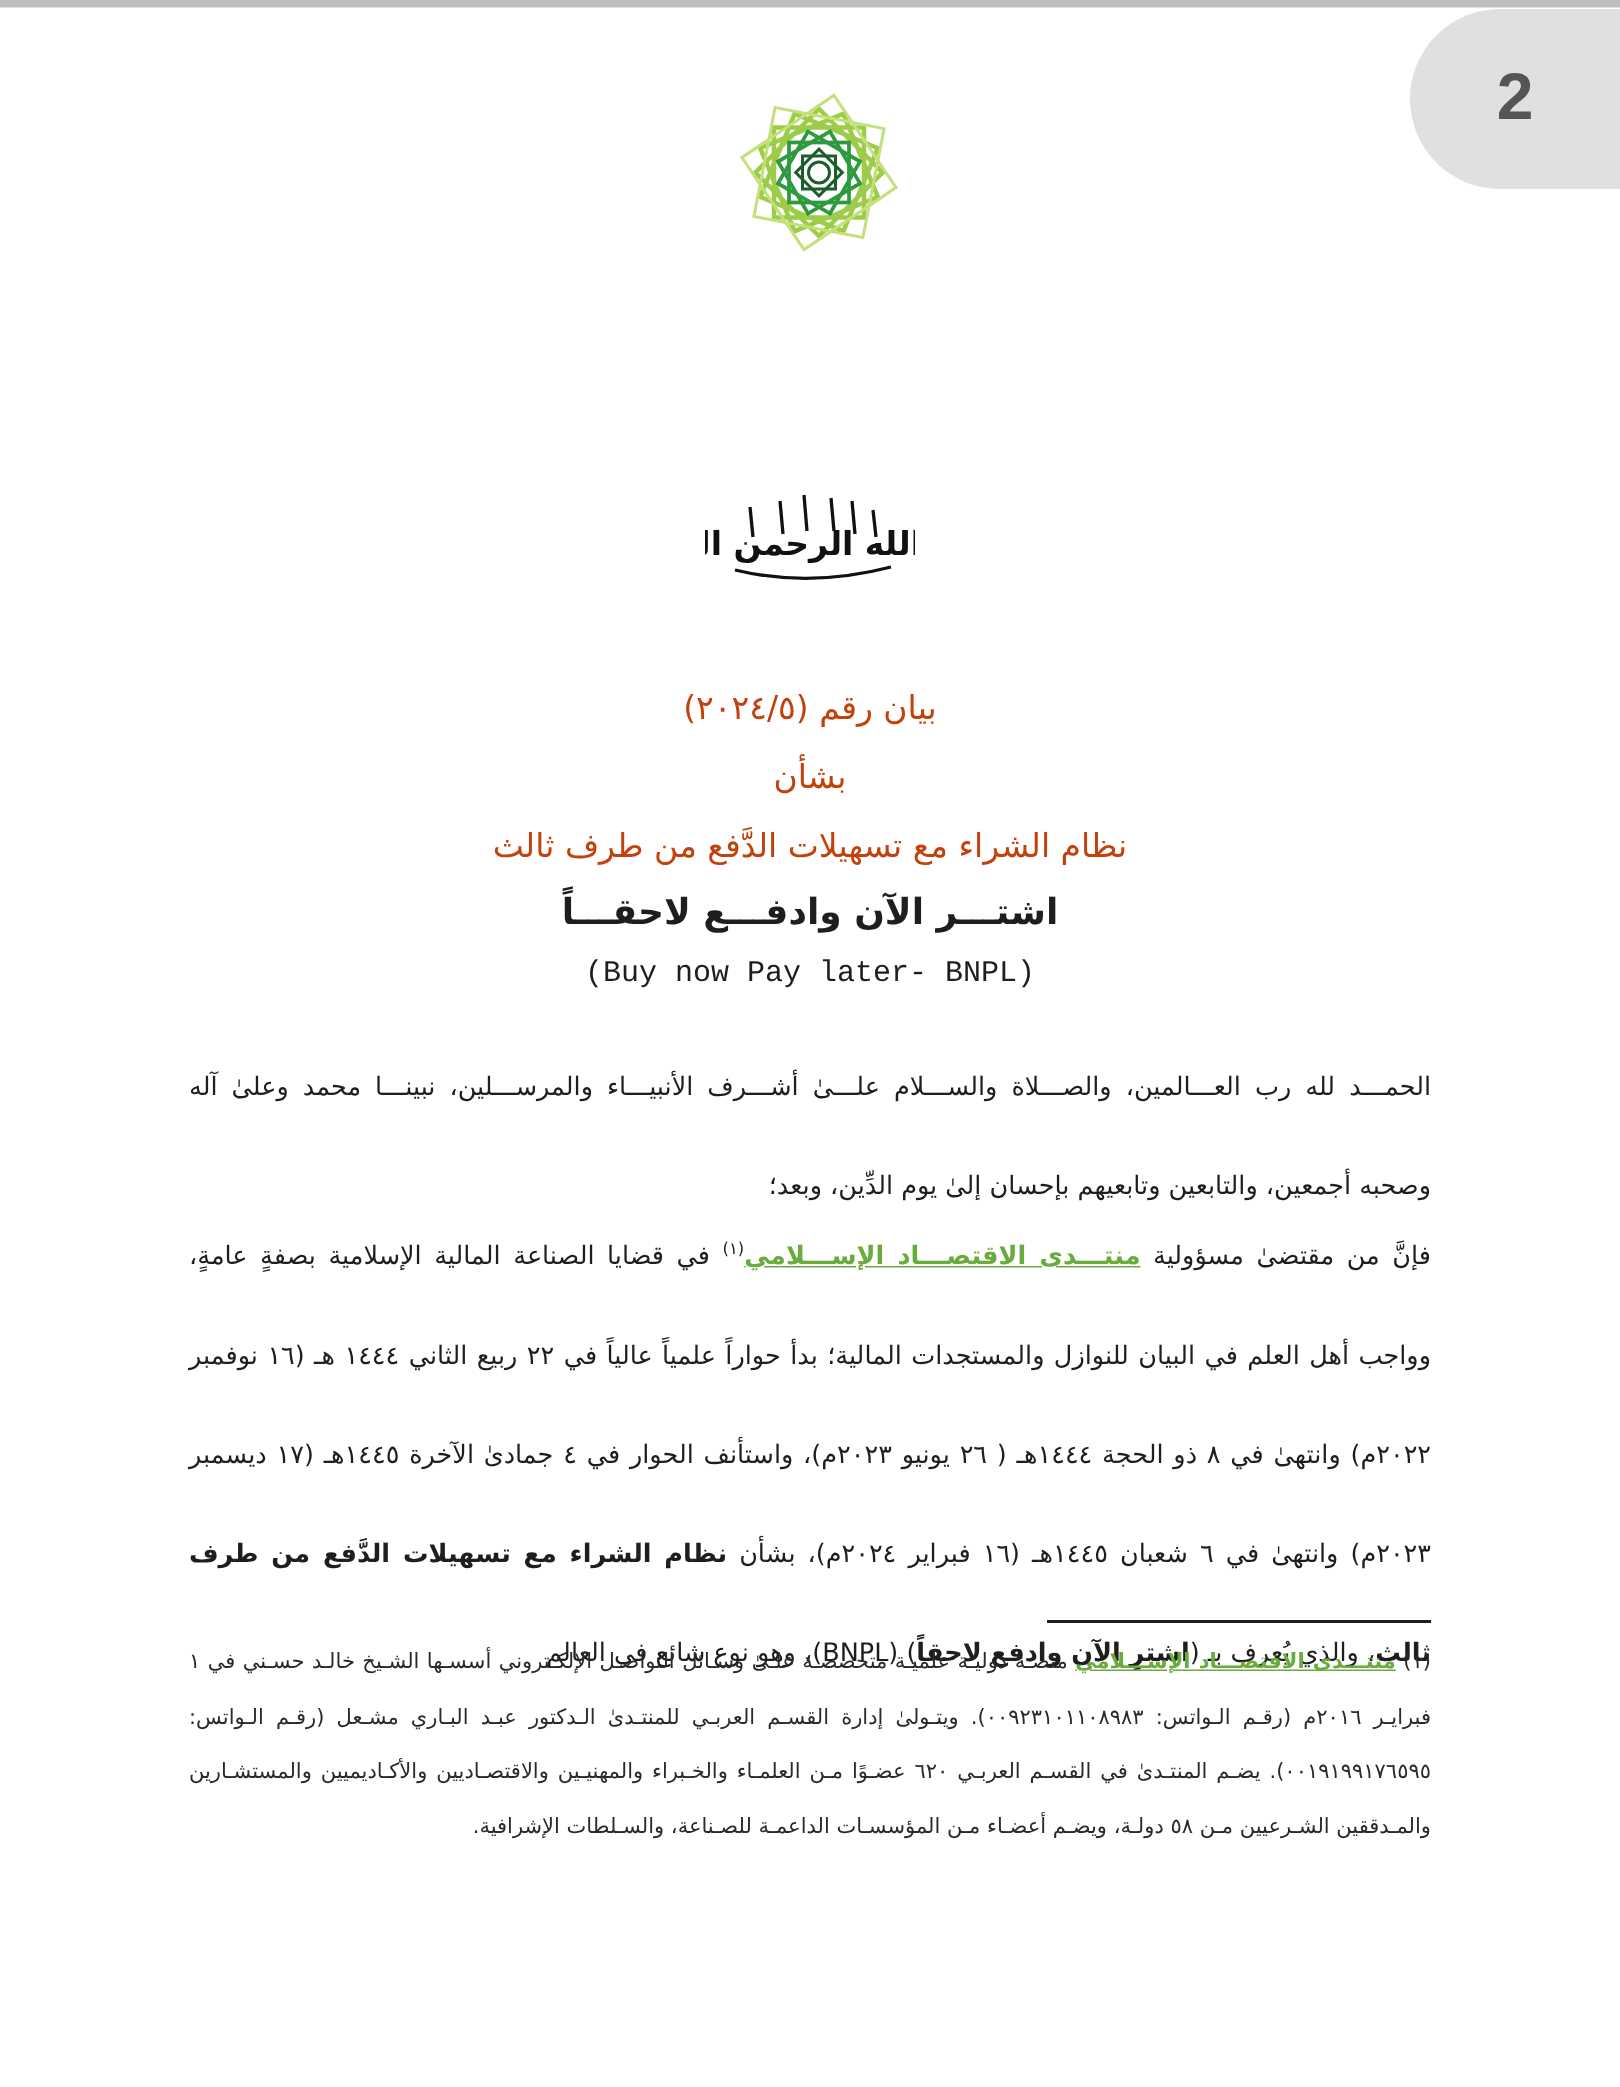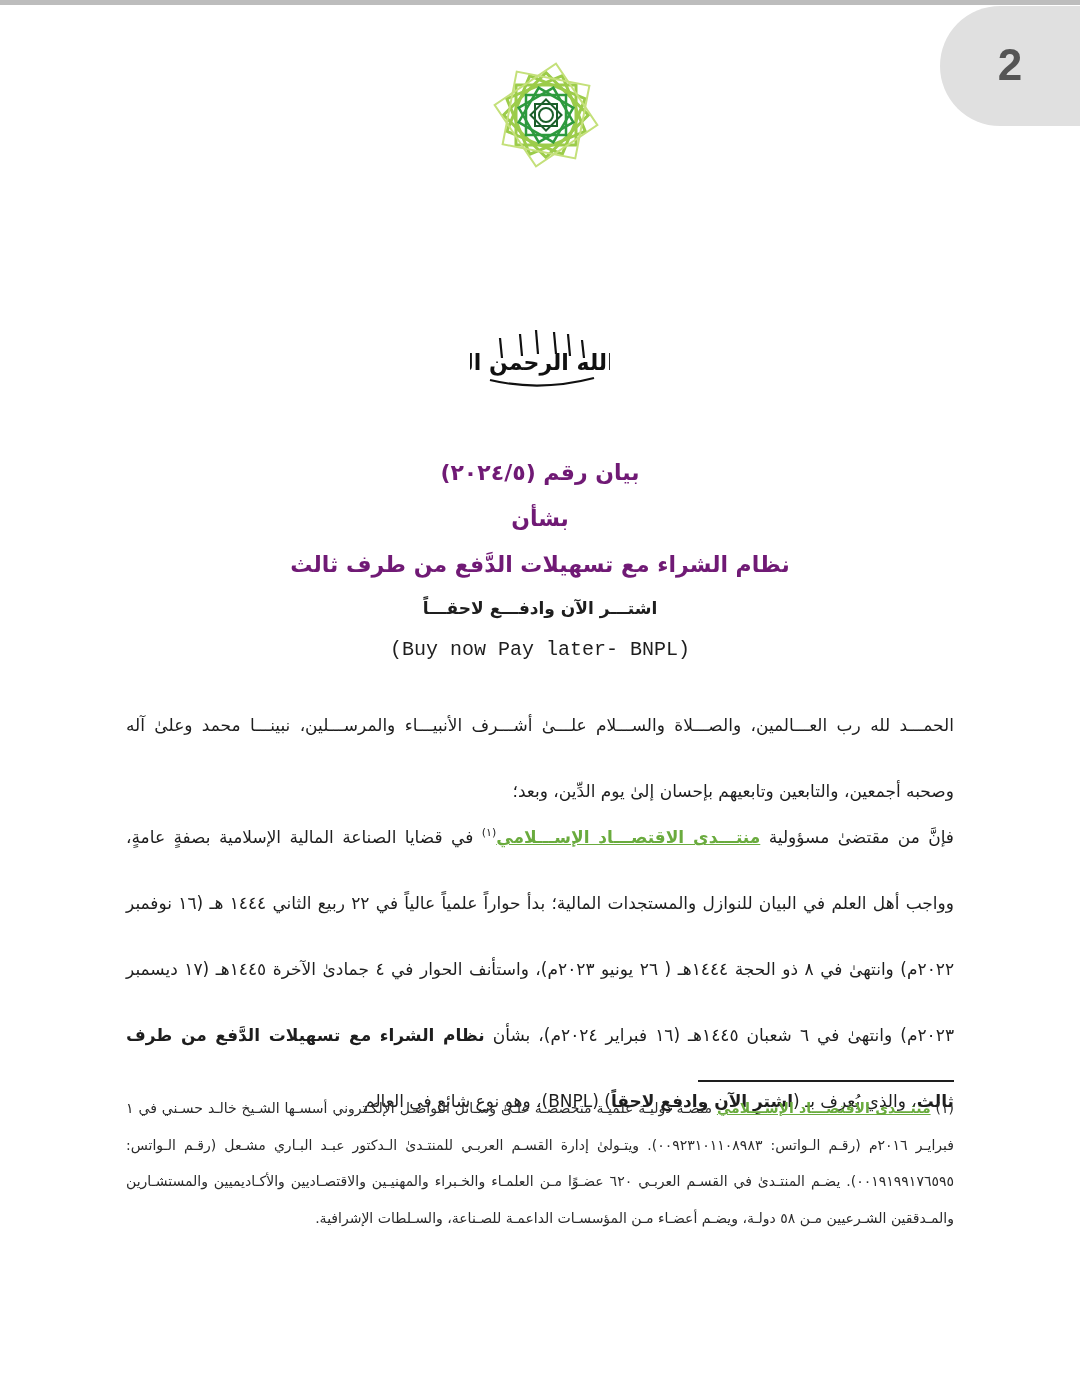--- a/index.html
+++ b/index.html
@@ -25,26 +25,26 @@
   .logo {
     position: absolute; left: 493px; top: 62px; width: 106px; height: 106px;
   }
   .basmala {
     position: absolute; left: 470px; top: 318px; width: 140px; height: 80px;
   }
   .doc {
     position: absolute; left: 126px; width: 828px; direction: rtl; text-align: center;
   }
   .h-green {
-    font-family: "DejaVu Sans", sans-serif; font-weight: bold; color: #701a75;
+    font-family: "DejaVu Sans", sans-serif; font-weight: normal; color: #c2410c;
     font-size: 22px; line-height: 46px;
   }
   .h-black {
     font-family: "DejaVu Sans", sans-serif; font-weight: bold; color: #1e1e1e;
-    font-size: 17px; line-height: 40px;
+    font-size: 24px; line-height: 40px;
   }
   .h-latin {
     direction: ltr; font-family: Liberation Mono, monospace; font-size: 20px;
     color: #1e1e1e; line-height: 44px;
   }
   .para {
     position: absolute; left: 126px; width: 828px; direction: rtl; text-align: justify;
     font-family: "DejaVu Sans", sans-serif; font-size: 17px; line-height: 66px;
     color: #1e1e1e;
   }

